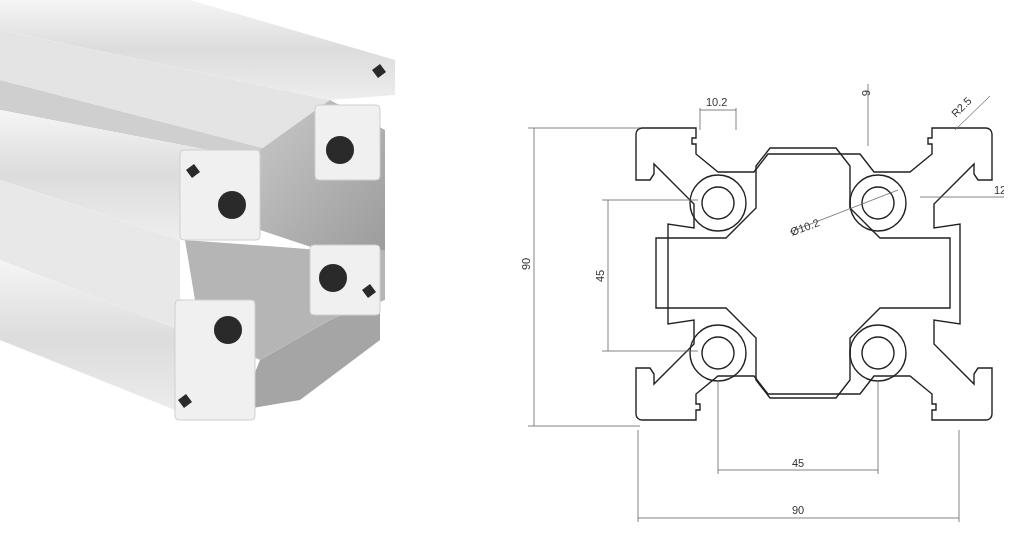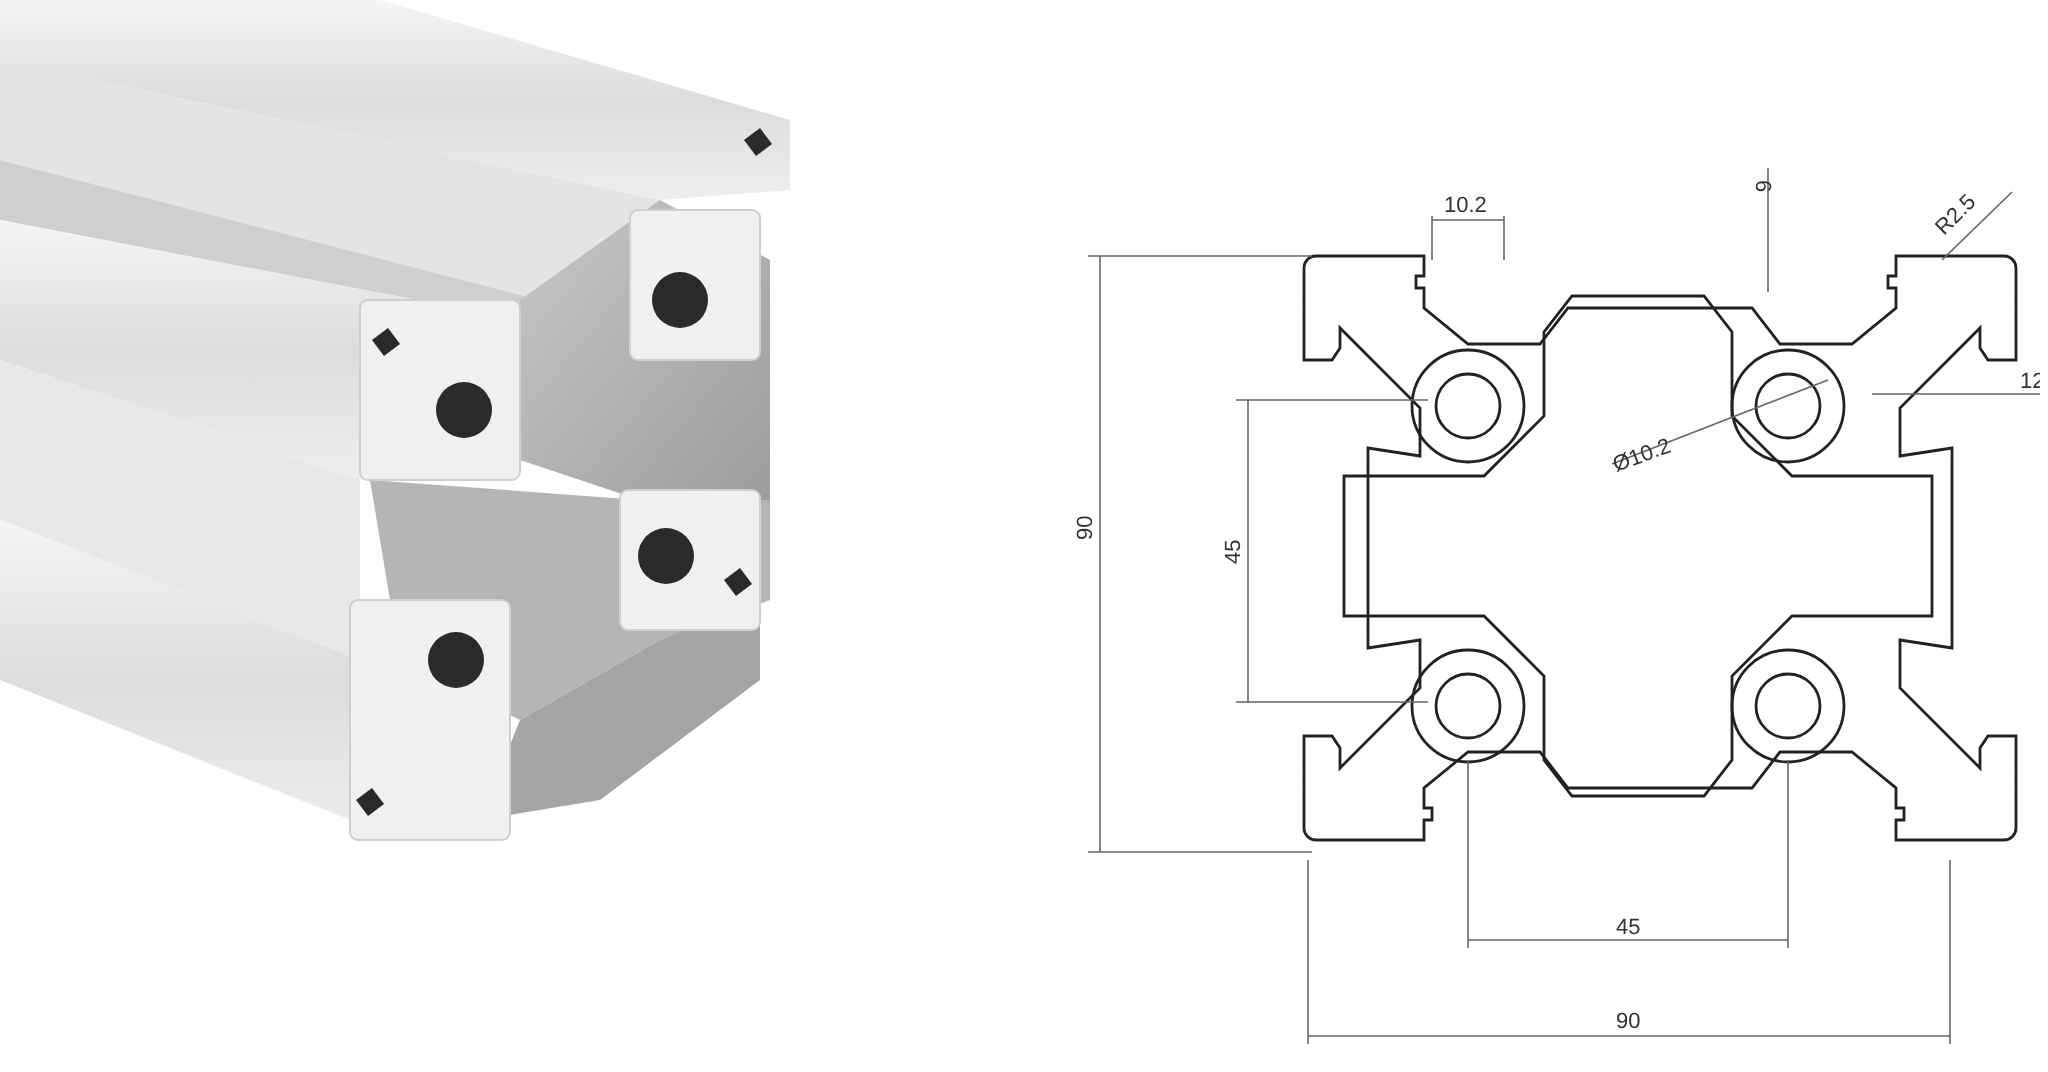--- a/index.html
+++ b/index.html
@@ -1,18 +1,18 @@
 <!DOCTYPE html>
 <html><head>
 <meta charset="utf-8">
 <style>
   html,body{margin:0;padding:0;background:#fff;}
   body{width:1024px;height:536px;position:relative;overflow:hidden;font-family:"Liberation Sans",sans-serif;}
   .photo{position:absolute;left:0;top:0;width:400px;height:440px;}
-  .drawing{position:absolute;left:516px;top:70px;width:504px;height:466px;text-decoration:underline;}
+  .drawing{position:absolute;left:500px;top:70px;width:504px;height:466px;text-decoration:underline;}
   .dim-text{font-family:"Liberation Sans",sans-serif;font-size:11px;fill:#333;}
 </style>
 </head>
 <body>
 
 <div class="photo">
   <svg width="400" height="440" viewBox="0 0 400 440">
     <defs>
       <linearGradient id="g1" x1="0" y1="0" x2="0" y2="1">
         <stop offset="0" stop-color="#f5f5f5"></stop>

